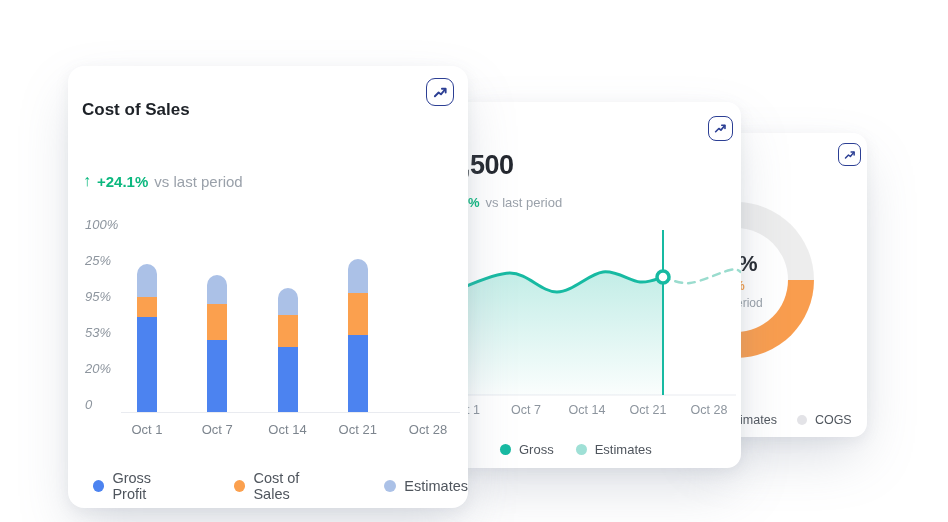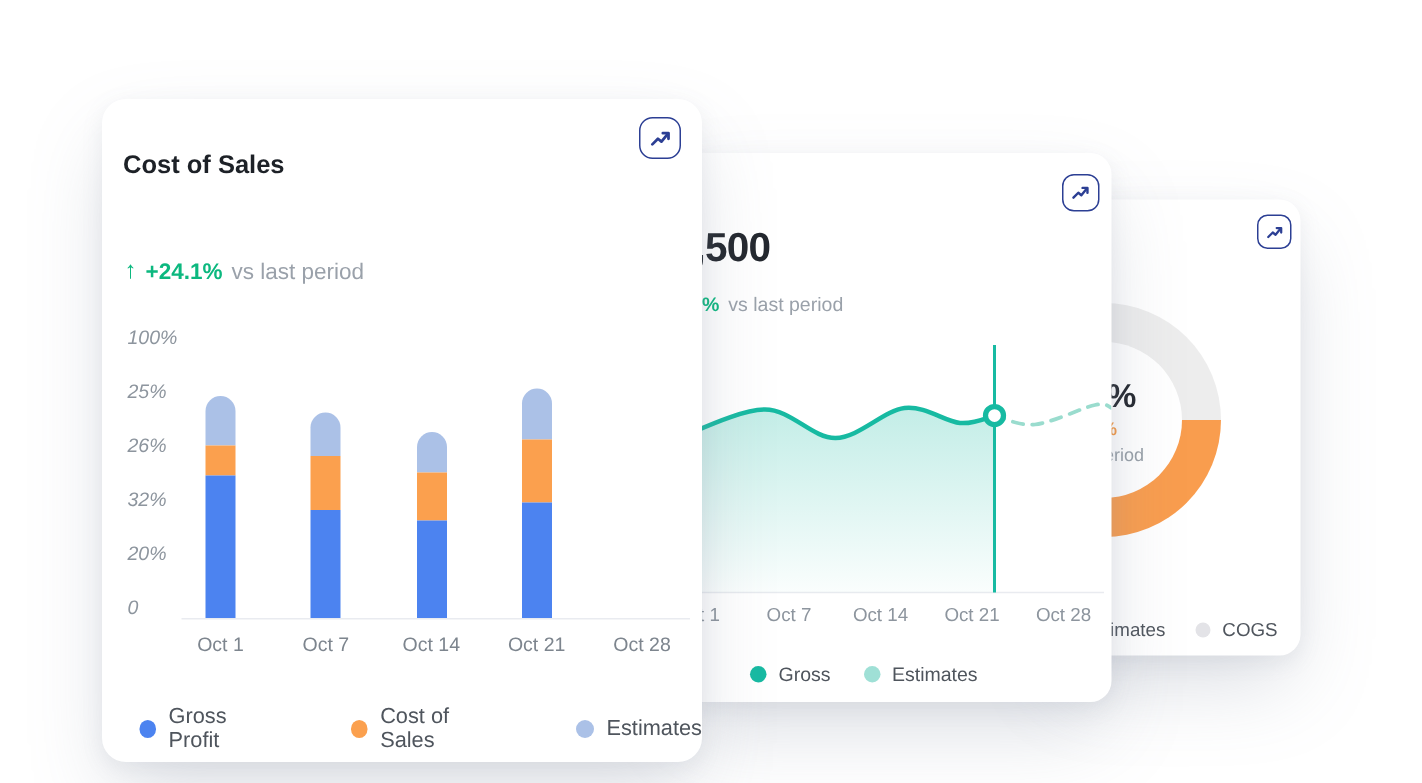--- a/index.html
+++ b/index.html
@@ -61,22 +61,22 @@
     <div class="change-row" style="left:15px;top:106px;font-size:15px;">
       <span class="change-arrow" style="color:#0cb87f;font-size:16px;">↑</span>
       <span class="change-pct" style="color:#0cb87f;">+24.1%</span>
       <span class="change-caption">vs last period</span>
     </div>
 
     <div id="cos-chart">
       <div id="cos-yticks">
           <span class="ytick" style="top: 1px;">100%</span>
           <span class="ytick" style="top: 37px;">25%</span>
-          <span class="ytick" style="top: 73px;">26%</span>
-          <span class="ytick" style="top: 109px;">32%</span>
+          <span class="ytick" style="top: 73px;">95%</span>
+          <span class="ytick" style="top: 109px;">53%</span>
           <span class="ytick" style="top: 145px;">20%</span>
           <span class="ytick" style="top: 181px;">0</span>
         </div>
       <div class="bar-axis"></div>
       <div id="cos-bars">
           <div class="bar" style="left: 69px; top: 48.4px; height: 147.6px;">
             <div class="bar-seg" style="height: 32.4px; background: rgb(171, 193, 231);"></div>
             <div class="bar-seg" style="height: 19.8px; background: rgb(251, 160, 78);"></div>
             <div class="bar-seg" style="height: 95.4px; background: rgb(76, 131, 240);"></div>
           </div>

